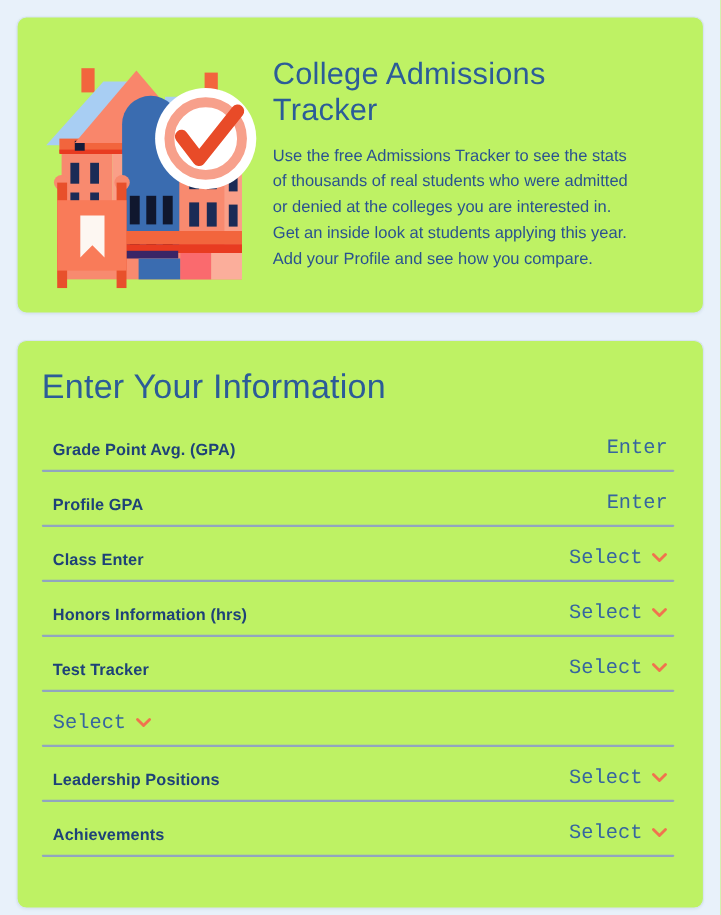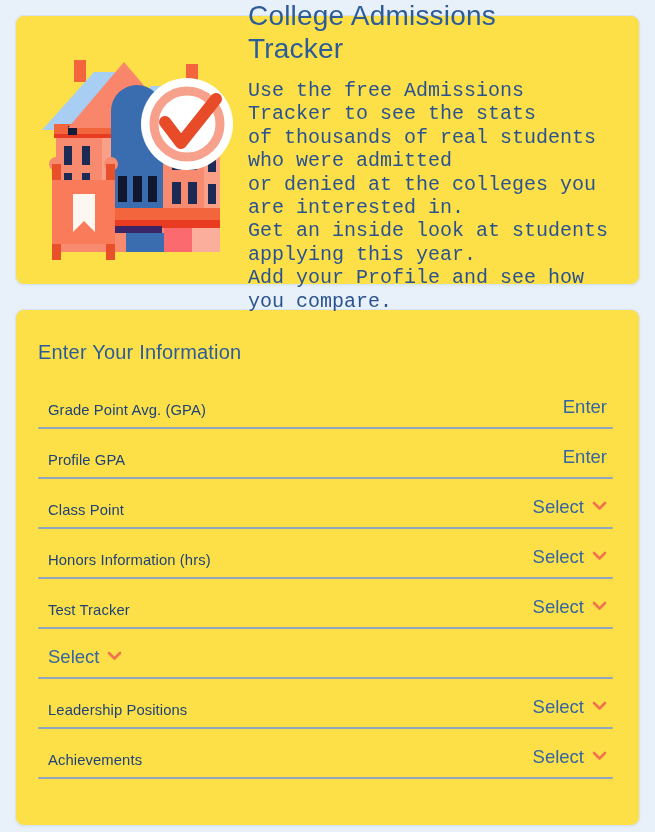--- a/index.html
+++ b/index.html
@@ -4,25 +4,24 @@
 <style>
   * { margin: 0; padding: 0; box-sizing: border-box; }
   html, body { width: 655px; height: 832px; }
   body {
     background: #e8f1fa;
     font-family: "Liberation Sans", "DejaVu Sans", sans-serif;
     overflow: hidden;
   }
   .page { padding: 15px; }
   .card {
-    background: #fde047;
+    background: #bef264;
     border: 1px solid #d8e4f0;
     border-radius: 9px;
     box-shadow: 0 1px 2px rgba(120,150,190,0.10);
-    align-items: center;
   }
   
   .hero {
     display: flex;
     padding: 28px 24px 22px 24px;
     height: 270px;
   }
   .hero-illustration {
     flex: none;
     width: 196px;
@@ -37,63 +36,63 @@
   h1.hero-title {
     font-size: 28px;
     line-height: 33px;
     font-weight: 400;
     color: #2c5c98;
     white-space: pre-line;
     letter-spacing: 0.2px;
   }
   p.hero-desc {
     margin-top: 14px;
-    font-size: 20px;
+    font-size: 15px;
     line-height: 23.4px;
     color: #2a5290;
     white-space: pre-line;
-    font-family: Liberation Mono, monospace;
   }
   
   .form-card {
     margin-top: 24px;
     padding: 26px 26px 46px 22px;
     height: 517px;
   }
   h2.form-title {
-    font-size: 20px;
+    font-size: 31px;
     line-height: 32px;
     font-weight: 400;
     color: #2c5c98;
     letter-spacing: 0.2px;
   }
   .rows { margin-top: 11px; }
   .row {
     height: 48px;
     display: flex;
     justify-content: space-between;
     align-items: flex-end;
     padding: 0 6px 9px 10px;
     cursor: pointer;
   }
   .row-label {
     font-size: 14.8px;
-    font-weight: 400;
+    font-weight: 700;
     letter-spacing: 0.1px;
     color: #1e4278;
     margin-top: 12px;
   }
   .row-right {
     display: flex;
     align-items: center;
     gap: 8px;
   }
   .row-action {
     font-size: 18.5px;
     color: #36659f;
+    font-family: Liberation Mono, monospace;
   }
   .chevron { display: block; margin-bottom: 2px; }
   .divider {
     height: 2px;
     background: #91a5bf;
     border-radius: 1px;
   }
 </style>
 </head>
 <body>
@@ -189,21 +188,21 @@
 
       <div class="row">
         <span class="row-label">Profile GPA</span>
         <span class="row-right">
           <span class="row-action">Enter</span>
         </span>
       </div>
       <div class="divider"></div>
 
       <div class="row">
-        <span class="row-label">Class Point</span>
+        <span class="row-label">Class Enter</span>
         <span class="row-right">
           <span class="row-action">Select</span>
           <svg class="chevron" width="15" height="10" viewBox="0 0 15 10">
               <polyline points="2,2 7.5,7.5 13,2" fill="none" stroke="#f0734e" stroke-width="2.6" stroke-linecap="round" stroke-linejoin="round"></polyline>
             </svg>
         </span>
       </div>
       <div class="divider"></div>
 
       <div class="row">

